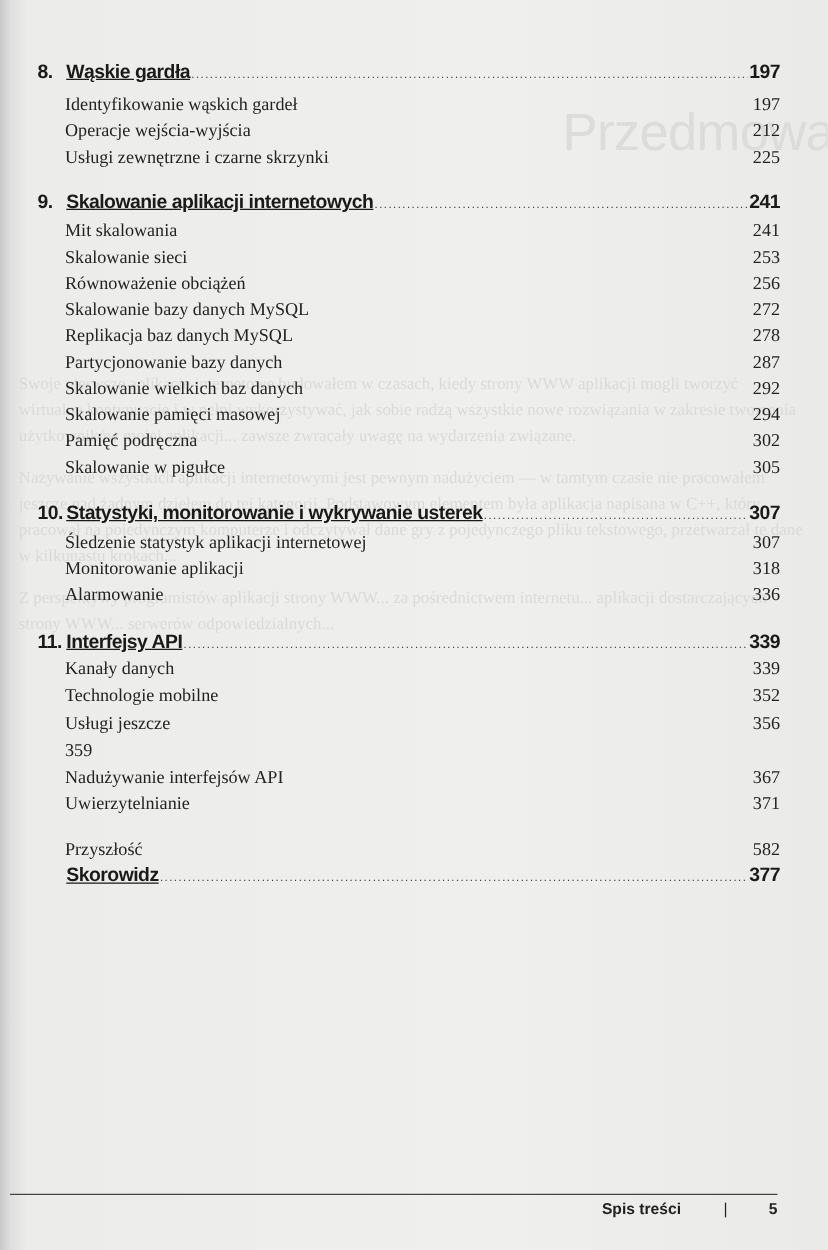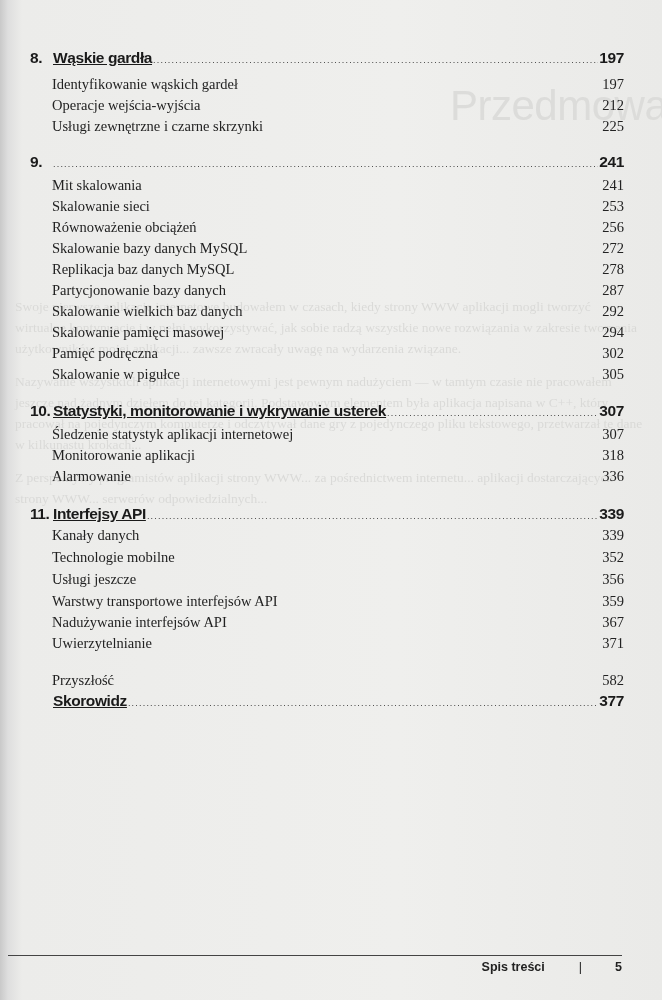--- a/index.html
+++ b/index.html
@@ -83,20 +83,21 @@
         <span>Operacje wejścia-wyjścia</span>
         <span class="page-num">212</span>
       </div>
     <div class="section" style="top:118px">
         <span>Usługi zewnętrzne i czarne skrzynki</span>
         <span class="page-num">225</span>
       </div>
 
     <div class="chapter" style="top:153px">
       <span class="num">9.</span>
+      <span class="title">Skalowanie aplikacji internetowych</span>
       <span class="leader">................................................................................................................................................................................................................................................</span>
       <span class="page-num">241</span>
     </div>
     <div class="section" style="top:177px">
         <span>Mit skalowania</span>
         <span class="page-num">241</span>
       </div>
     <div class="section" style="top:198px">
         <span>Skalowanie sieci</span>
         <span class="page-num">253</span>
@@ -165,21 +166,20 @@
       </div>
     <div class="section" style="top:549px">
         <span>Technologie mobilne</span>
         <span class="page-num">352</span>
       </div>
     <div class="section" style="top:571px">
         <span>Usługi jeszcze</span>
         <span class="page-num">356</span>
       </div>
     <div class="section" style="top:593px">
-        <span>Warstwy transportowe interfejsów API</span>
         <span class="page-num">359</span>
       </div>
     <div class="section" style="top:614px">
         <span>Nadużywanie interfejsów API</span>
         <span class="page-num">367</span>
       </div>
     <div class="section" style="top:635px">
         <span>Uwierzytelnianie</span>
         <span class="page-num">371</span>
       </div>

